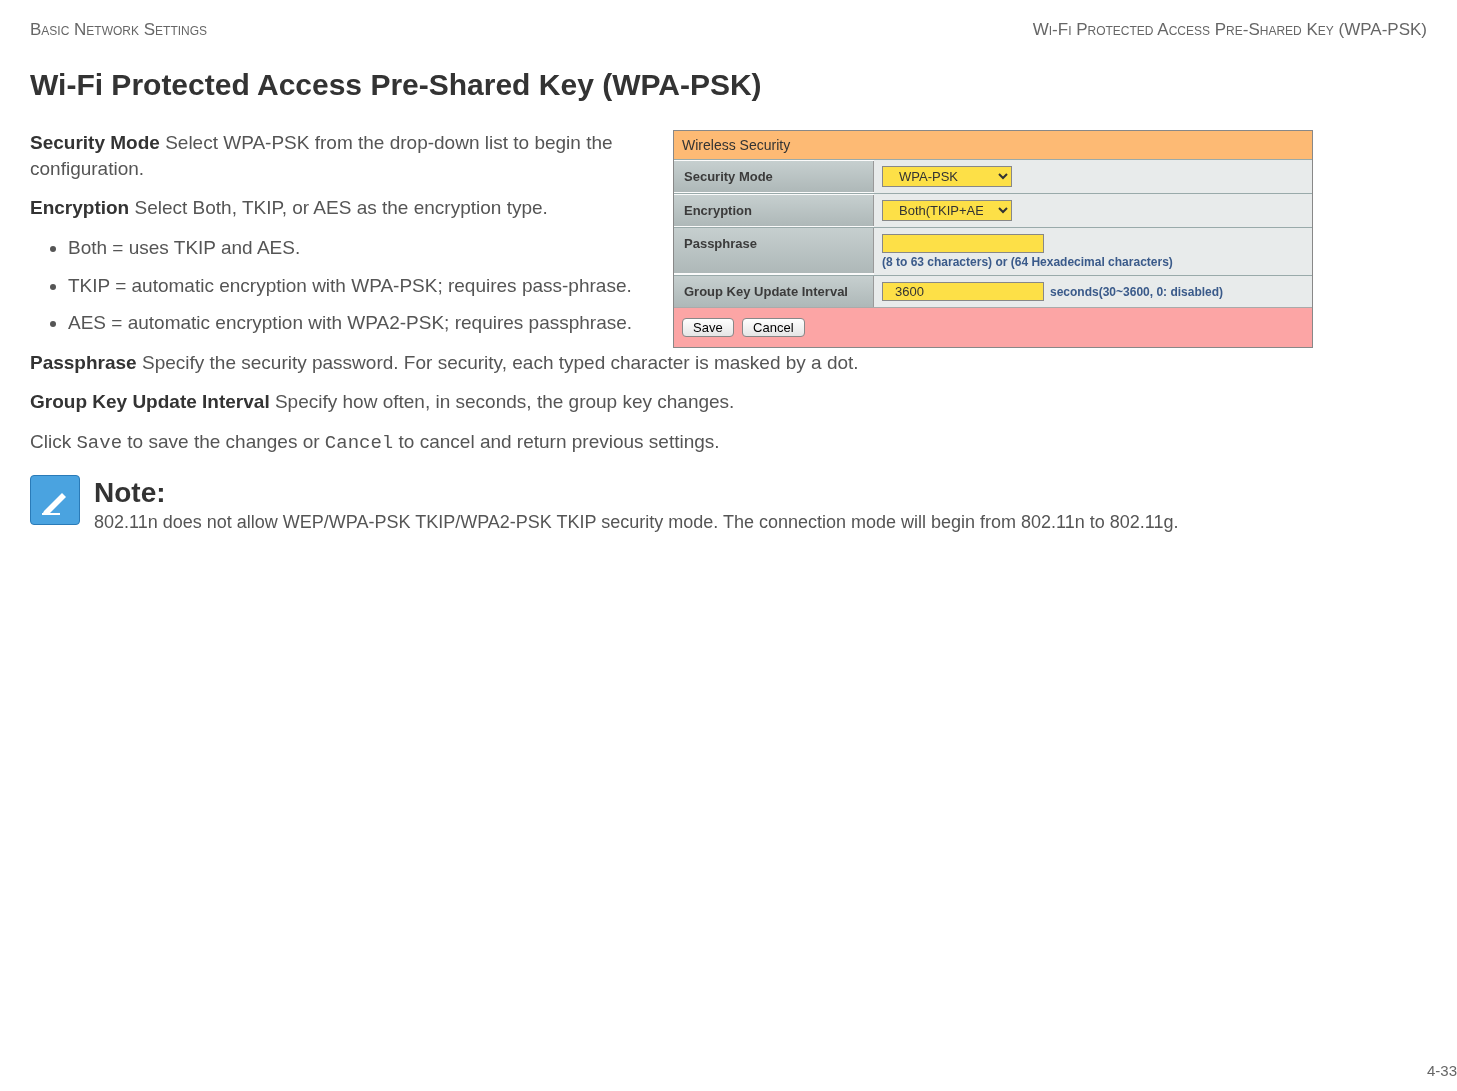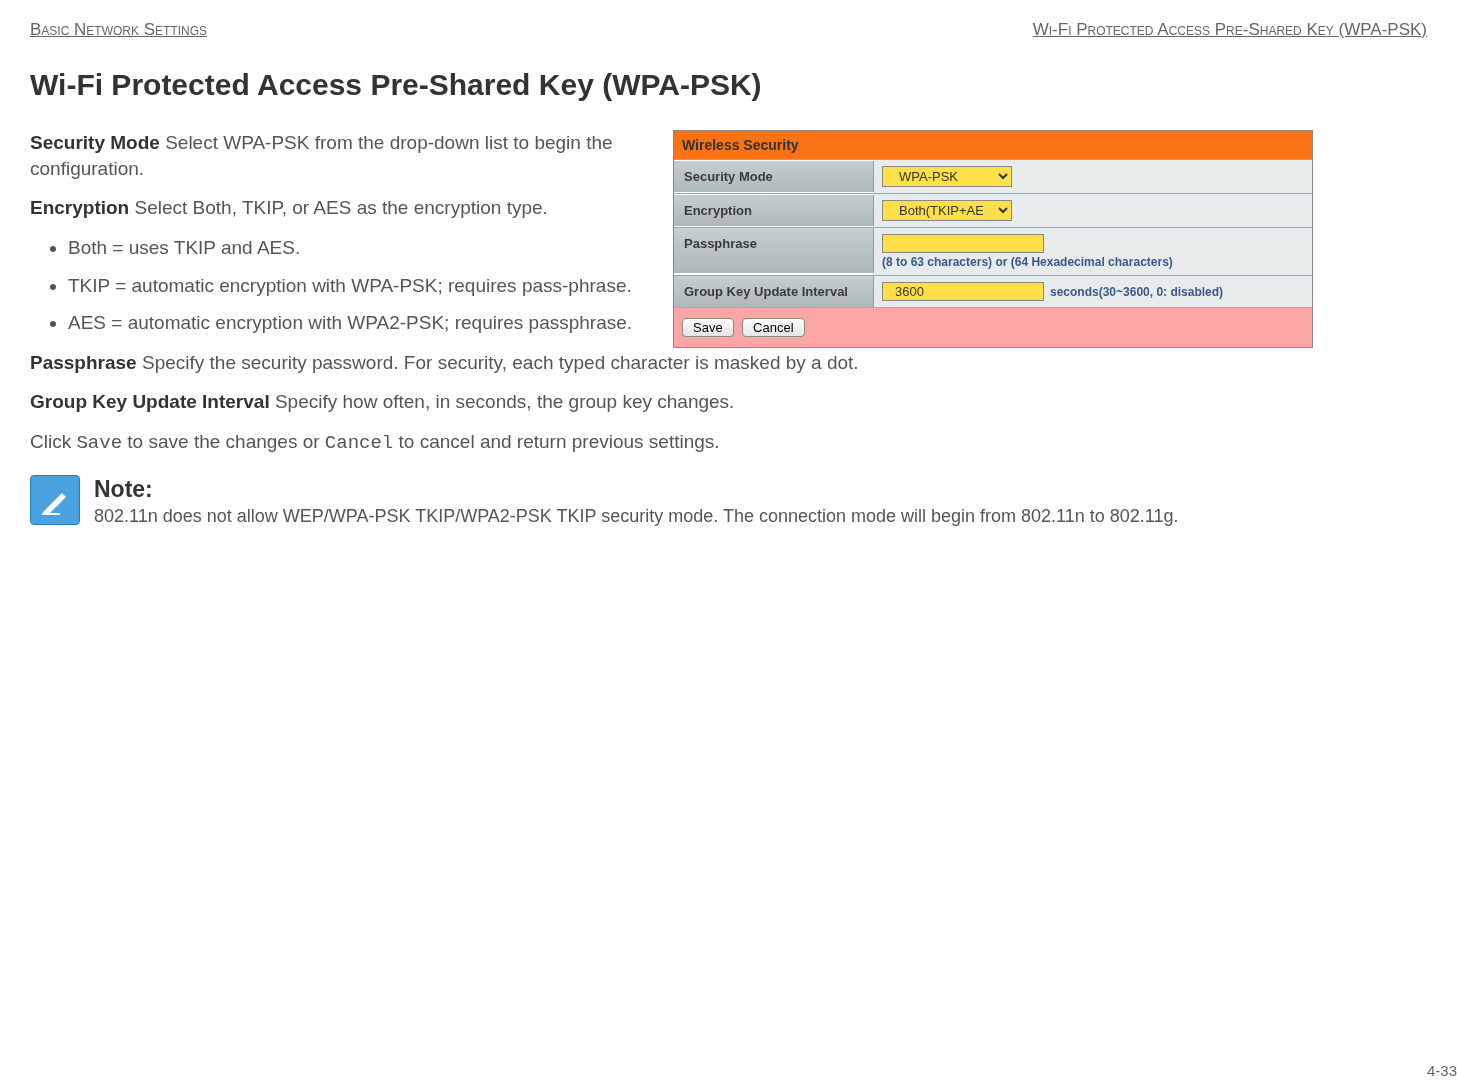--- a/index.html
+++ b/index.html
@@ -14,21 +14,20 @@
       width: 1457px;
       background: #fff;
     }
     .header {
       display: flex;
       justify-content: space-between;
       font-variant: small-caps;
       font-size: 17px;
       color: #666;
       margin-bottom: 28px;
-      text-decoration: underline;
     }
     h1 {
       font-family: Verdana, Geneva, sans-serif;
       font-weight: bold;
       font-size: 30px;
       color: #333;
       margin-bottom: 28px;
     }
     .content-wrap {
       display: flex;
@@ -74,25 +73,25 @@
       color: #555;
     }
     
     .screenshot {
       flex: 0 0 640px;
       border: 1px solid #888;
       background: #fbfbfb;
       font-family: Arial, sans-serif;
     }
     .ss-title {
-      font-weight: bold;
+      font-weight: normal;
       font-size: 14px;
       color: #333;
       padding: 6px 8px 6px 8px;
-      background: #f97316;
+      background: #fdba74;
     }
     .ss-row {
       display: flex;
       align-items: center;
       border-top: 1px solid #9aa;
       font-size: 13px;
     }
     .ss-row .ss-label {
       flex: 0 0 200px;
       background: #b8c2c2;
@@ -179,21 +178,21 @@
       width: 34px;
       height: 34px;
     }
     .note-text {
       font-size: 18px;
       color: #555;
       line-height: 1.3;
     }
     .note-text .note-label {
       font-weight: bold;
-      font-size: 23px;
+      font-size: 28px;
       color: #333;
       display: block;
     }
     .footer {
       position: fixed;
       bottom: 12px;
       left: 0;
       width: 1457px;
       text-align: right;
       font-size: 15px;

